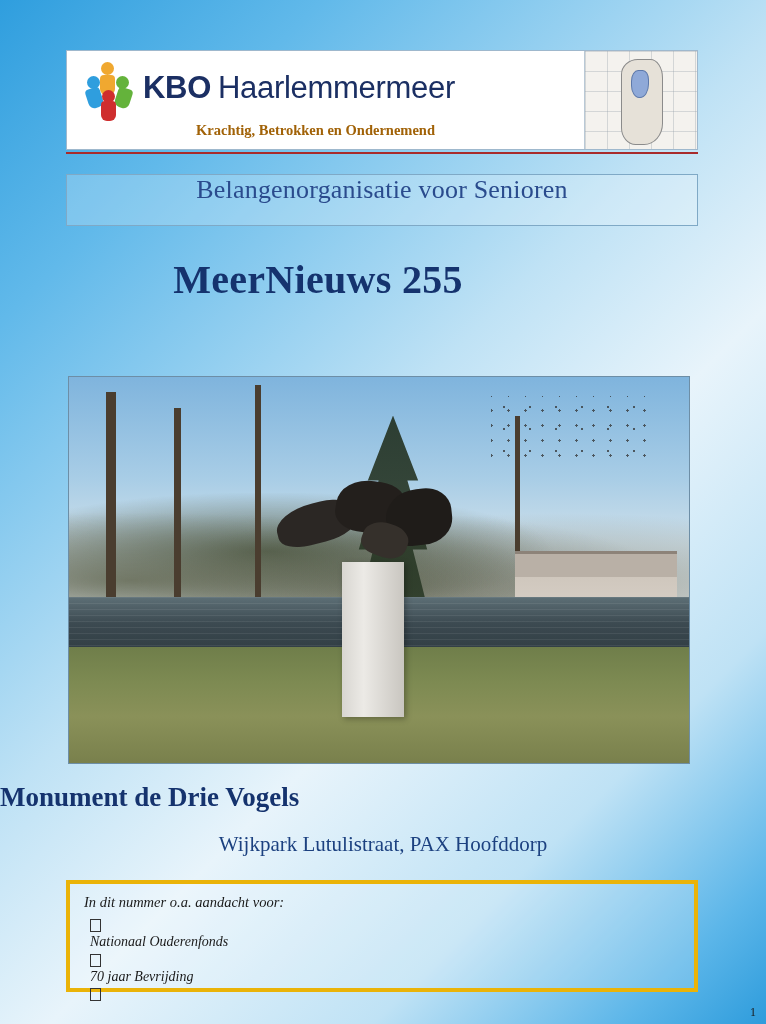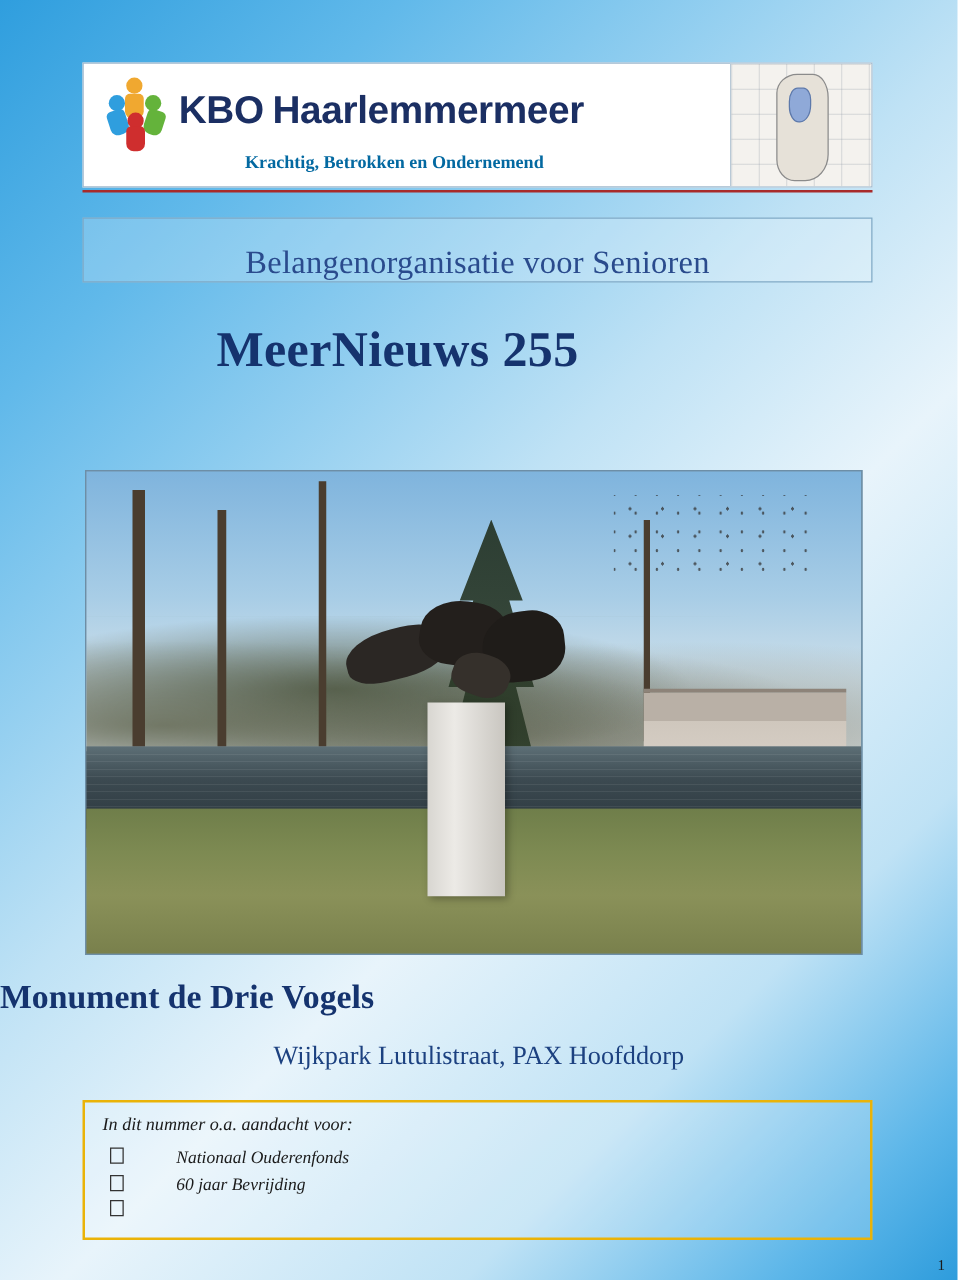--- a/index.html
+++ b/index.html
@@ -77,27 +77,27 @@
     color: #1b2f63;
     line-height: 1;
     display: flex;
     align-items: baseline;
     gap: 7px;
   }
   .kbo-wordmark .kbo {
     font-weight: bold;
   }
   .kbo-wordmark .hlm {
-    font-weight: bold;
+    font-weight: normal;
   }
   .tagline {
     font-family: "Liberation Serif", serif;
     font-weight: bold;
     font-size: 14.5px;
-    color: #0369a1;
+    color: #a16207;
     text-align: center;
     margin-top: 8px;
     padding-right: 40px;
   }
   .map-box {
     flex: 0 0 112px;
     border-left: 1px solid #b9c9d6;
     background: #f4f2ee;
     position: relative;
     overflow: hidden;
@@ -143,21 +143,21 @@
   .subtitle-bar {
     position: absolute;
     left: 66px;
     top: 174px;
     width: 632px;
     height: 52px;
     border: 1px solid #7fa9c6;
     box-sizing: border-box;
     background: rgba(255,255,255,0.22);
     display: flex;
-    align-items: flex-end;
+    align-items: flex-start;
     justify-content: center;
   }
   .subtitle-text {
     font-size: 26px;
     color: #2a4b8d;
     letter-spacing: 0.2px;
   }
 
   
   .main-title {
@@ -328,21 +328,21 @@
     color: #1c4180;
   }
 
   
   .contents-box {
     position: absolute;
     left: 66px;
     top: 880px;
     width: 632px;
     height: 112px;
-    border: 2px solid #eab308;
+    border: 4px solid #eab308;
     box-sizing: border-box;
     background: rgba(255,255,255,0.18);
     padding: 10px 14px;
   }
   .contents-title {
     font-style: italic;
     font-size: 14.5px;
     color: #1a1a1a;
     margin-bottom: 7px;
   }
@@ -351,20 +351,21 @@
     margin: 0;
     padding: 0;
   }
   .contents-list li {
     display: flex;
     align-items: baseline;
     font-style: italic;
     font-size: 14px;
     color: #1a1a1a;
     line-height: 1.55;
+    flex-direction: column;
   }
   .bullet-box {
     display: inline-block;
     width: 9px;
     height: 11px;
     border: 1px solid #333;
     margin-right: 42px;
     margin-left: 6px;
     flex: 0 0 auto;
     position: relative;
@@ -448,21 +449,21 @@
 
   <div class="contents-box">
     <div class="contents-title">In dit nummer o.a. aandacht voor:</div>
     <ul class="contents-list">
       <li>
         <span class="bullet-box"></span>
         <span>Nationaal Ouderenfonds</span>
       </li>
       <li>
         <span class="bullet-box"></span>
-        <span>60 jaar Bevrijding</span>
+        <span>70 jaar Bevrijding</span>
       </li>
       <li>
         <span class="bullet-box"></span>
       </li>
     </ul>
   </div>
 
   <div class="page-number">1</div>
 </div>
 

